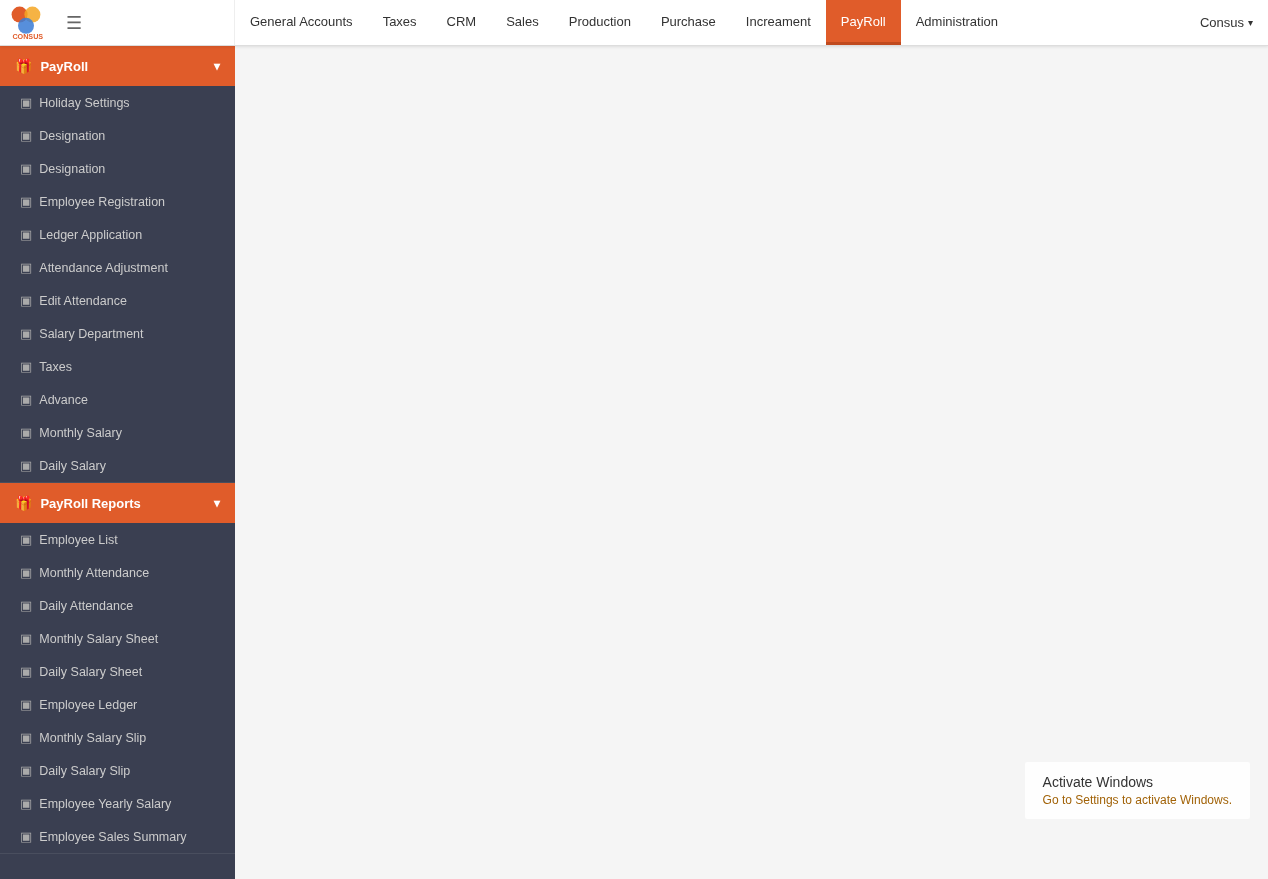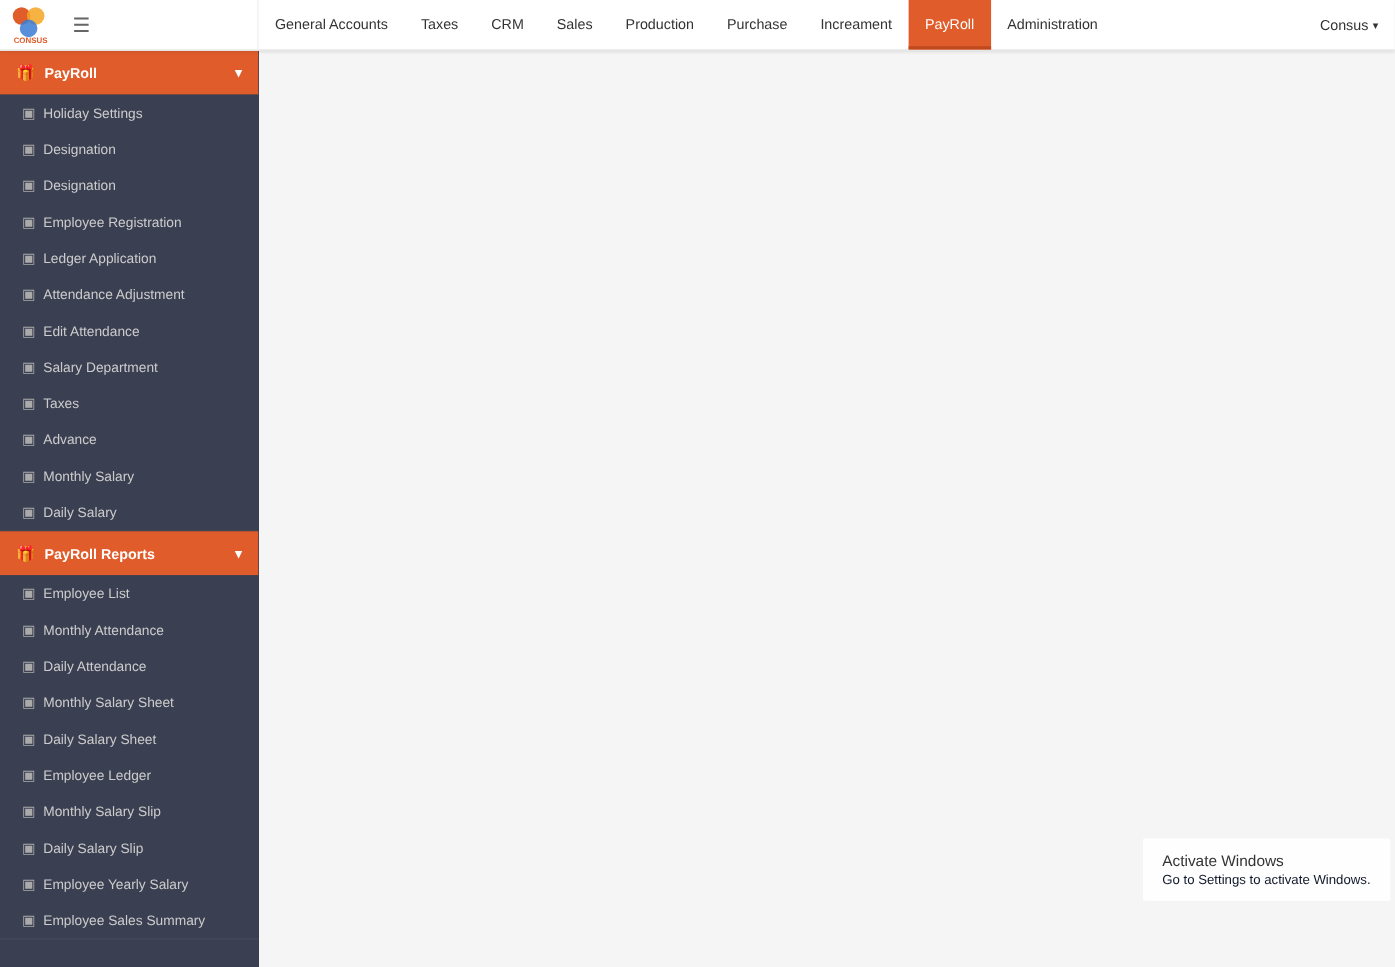--- a/index.html
+++ b/index.html
@@ -150,35 +150,35 @@
       margin-left: 235px;
       flex: 1;
       padding: 20px;
       position: relative;
     }
 
     
     .activation-notice {
       position: fixed;
       bottom: 60px;
-      right: 4px;
+      right: 18px;
       background: rgba(255,255,255,0.85);
       padding: 12px 18px;
       border-radius: 2px;
       text-align: left;
       pointer-events: none;
     }
     .activation-notice .activation-title {
       font-size: 14px;
       color: #333;
       margin-bottom: 3px;
     }
     .activation-notice .activation-sub {
       font-size: 12px;
-      color: #0f172a;
+      color: #a16207;
     }
   </style>
 </head>
 <body>
 
 <nav class="navbar">
   <div class="navbar-brand">
 
     <svg class="brand-logo" viewBox="0 0 50 45" xmlns="http://www.w3.org/2000/svg">
       <circle cx="12" cy="12" r="10" fill="#e05c2a"></circle>

